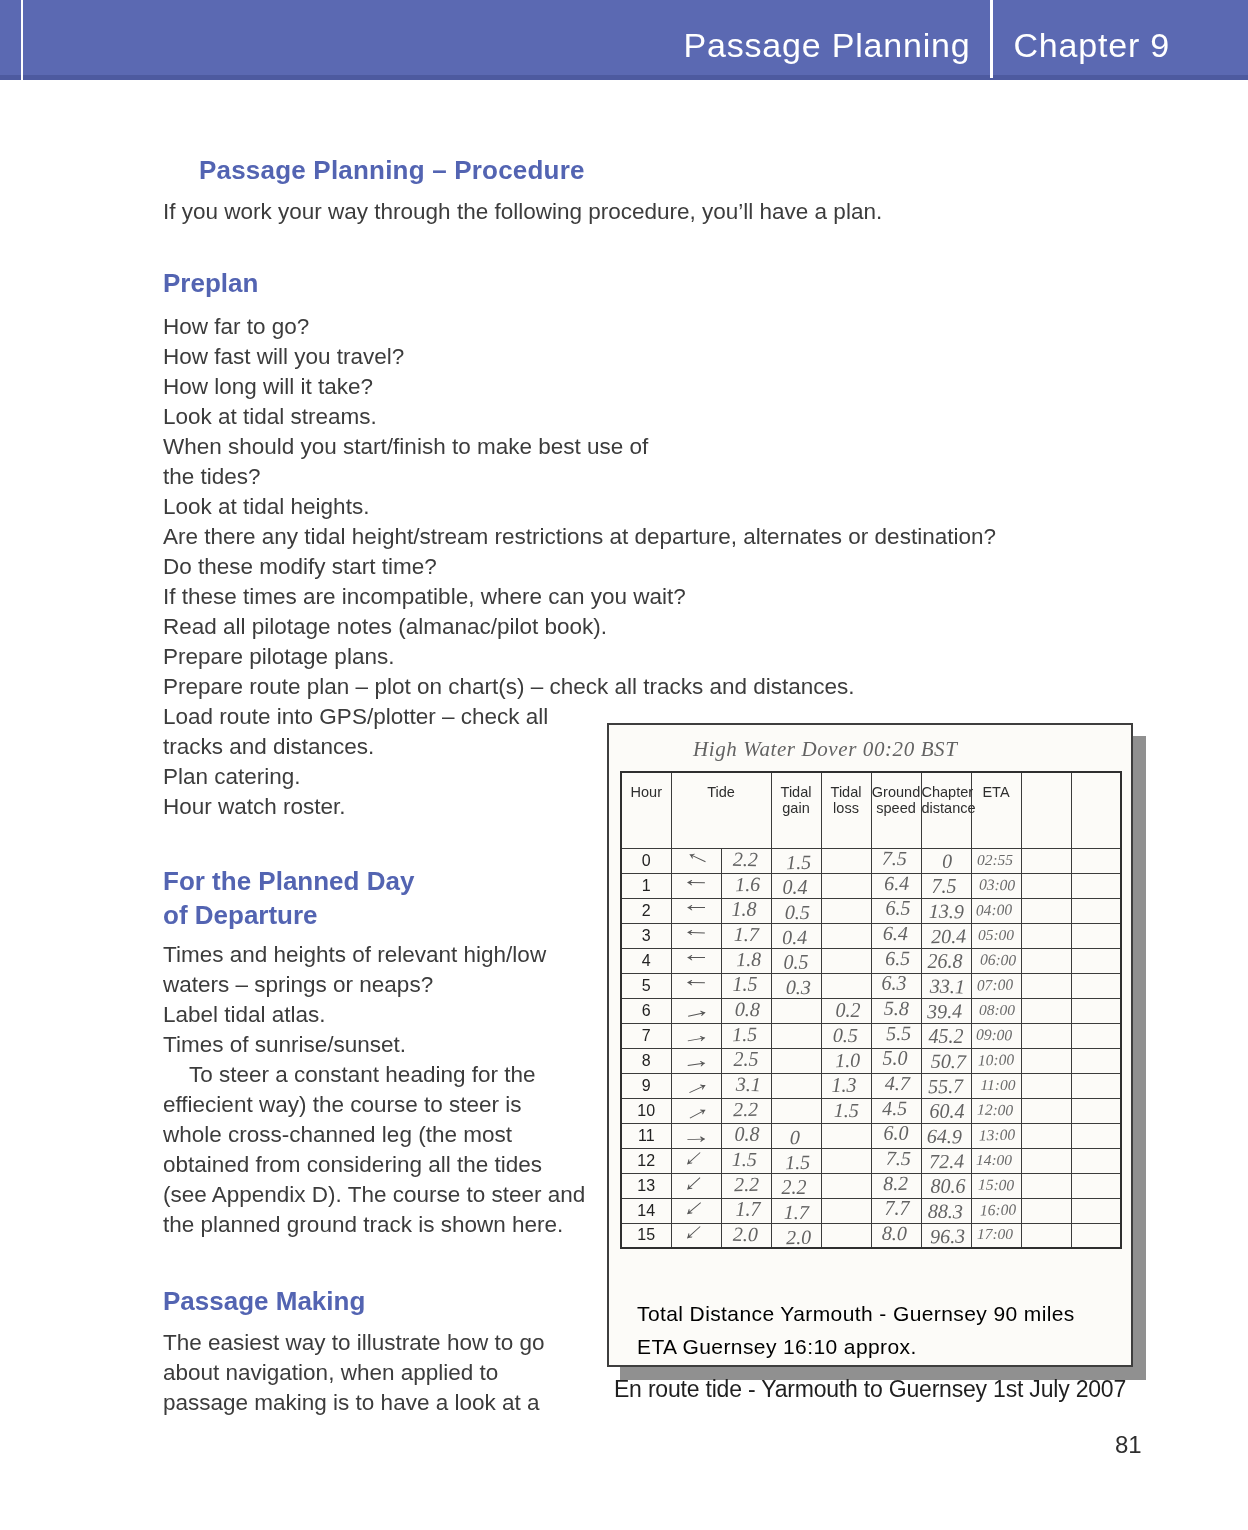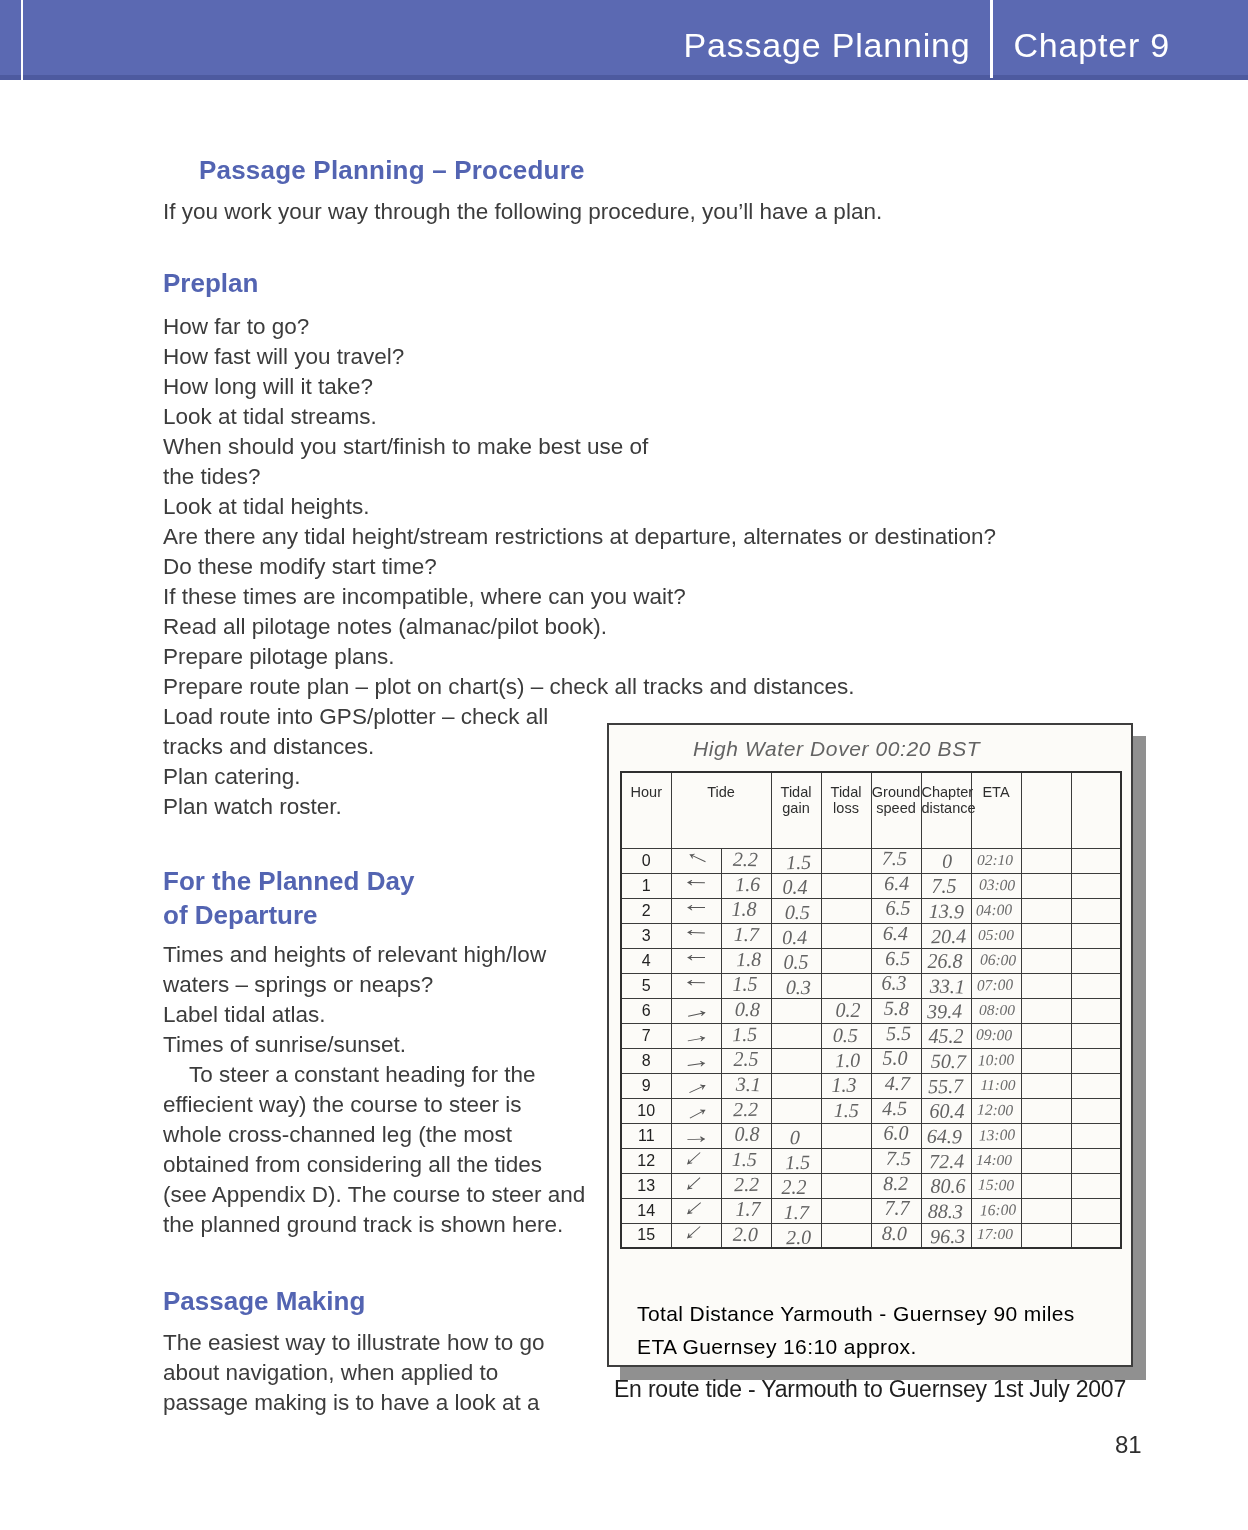--- a/index.html
+++ b/index.html
@@ -29,21 +29,21 @@
   .lines > div { line-height:30px; white-space:nowrap; }
   .heading-lines > div { line-height:34px; white-space:nowrap; }
   .steer-lines > div:first-child { text-indent:26px; }
 
   
   .panel {
     position:absolute; left:607px; top:723px; width:526px; height:644px;
     background:#fcfbf8; border:2px solid #3e3e3e;
     box-shadow:13px 13px 0 var(--shadow-gray, #909090);
   }
-  .hw { font-family:Liberation Sans, sans-serif; font-style:italic; color:var(--handwriting-ink, #636363); }
+  .hw { font-family:Liberation Serif, serif; font-style:italic; color:var(--handwriting-ink, #636363); }
   .panel-title { position:absolute; left:84px; top:12px; font-size:21px; letter-spacing:0.6px; white-space:nowrap; }
   .panel-footer { position:absolute; left:28px; top:572px; font-size:21px; letter-spacing:0.4px; }
   .panel-footer > div { line-height:33px; white-space:nowrap; }
 
   table.grid {
     position:absolute; left:11px; top:46px; width:500px;
     border-collapse:collapse; table-layout:fixed;
     border:2px solid #2f2f2f;
   }
   table.grid col { width:50px; }
@@ -96,21 +96,21 @@
       <div>Look at tidal heights.</div>
       <div>Are there any tidal height/stream restrictions at departure, alternates or destination?</div>
       <div>Do these modify start time?</div>
       <div>If these times are incompatible, where can you wait?</div>
       <div>Read all pilotage notes (almanac/pilot book).</div>
       <div>Prepare pilotage plans.</div>
       <div>Prepare route plan – plot on chart(s) – check all tracks and distances.</div>
       <div>Load route into GPS/plotter – check all</div>
       <div>tracks and distances.</div>
       <div>Plan catering.</div>
-      <div>Plan watch roster.</div>
+      <div>Hour watch roster.</div>
     </div>
 
   <div class="abs h-blue h2 heading-lines" style="left:163px; top:864px;">
       <div>For the Planned Day</div>
       <div>of Departure</div>
     </div>
 
   <div class="abs body lines" style="left:163px; top:940px;">
       <div>Times and heights of relevant high/low</div>
       <div>waters – springs or neaps?</div>
@@ -166,21 +166,21 @@
       </thead>
       <tbody>
           <tr>
             <td class="hour">0</td>
             <td class="arrow-cell"><span class="arr" style="transform: rotate(205deg) scaleX(1.35);">→</span></td>
             <td class="hw-cell"><span style="transform: translate(-1px, -1px) rotate(1.2deg);">2.2</span></td>
             <td class="hw-cell"><span style="transform: translate(2px, 2px) rotate(-1.2deg);">1.5</span></td>
             <td class="hw-cell"></td>
             <td class="hw-cell"><span style="transform: translate(-2px, -2px) rotate(1.2deg);">7.5</span></td>
             <td class="hw-cell"><span style="transform: translate(1px, 1px) rotate(-1.2deg);">0</span></td>
-            <td class="eta-cell"><span style="transform: translate(-1px, -1px) rotate(0deg);">02:10</span></td>
+            <td class="eta-cell"><span style="transform: translate(-1px, -1px) rotate(0deg);">02:55</span></td>
             <td class="blank"></td>
             <td class="blank"></td>
           </tr>
           <tr>
             <td class="hour">1</td>
             <td class="arrow-cell"><span class="arr" style="transform: rotate(181deg) scaleX(1.35);">→</span></td>
             <td class="hw-cell"><span style="transform: translate(1px, -1px) rotate(-1.2deg);">1.6</span></td>
             <td class="hw-cell"><span style="transform: translate(-1px, 2px) rotate(0deg);">0.4</span></td>
             <td class="hw-cell"></td>
             <td class="hw-cell"><span style="transform: translate(0px, -2px) rotate(-1.2deg);">6.4</span></td>

